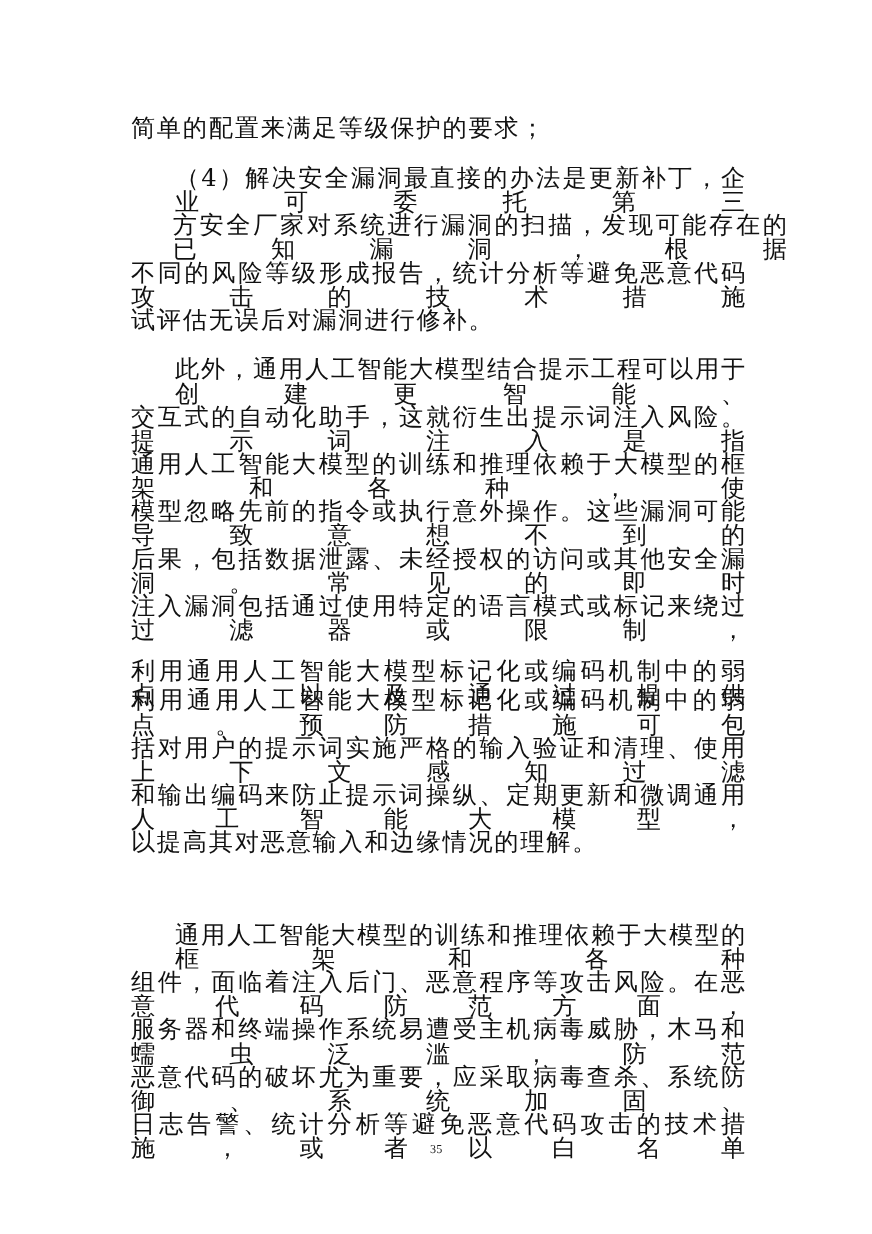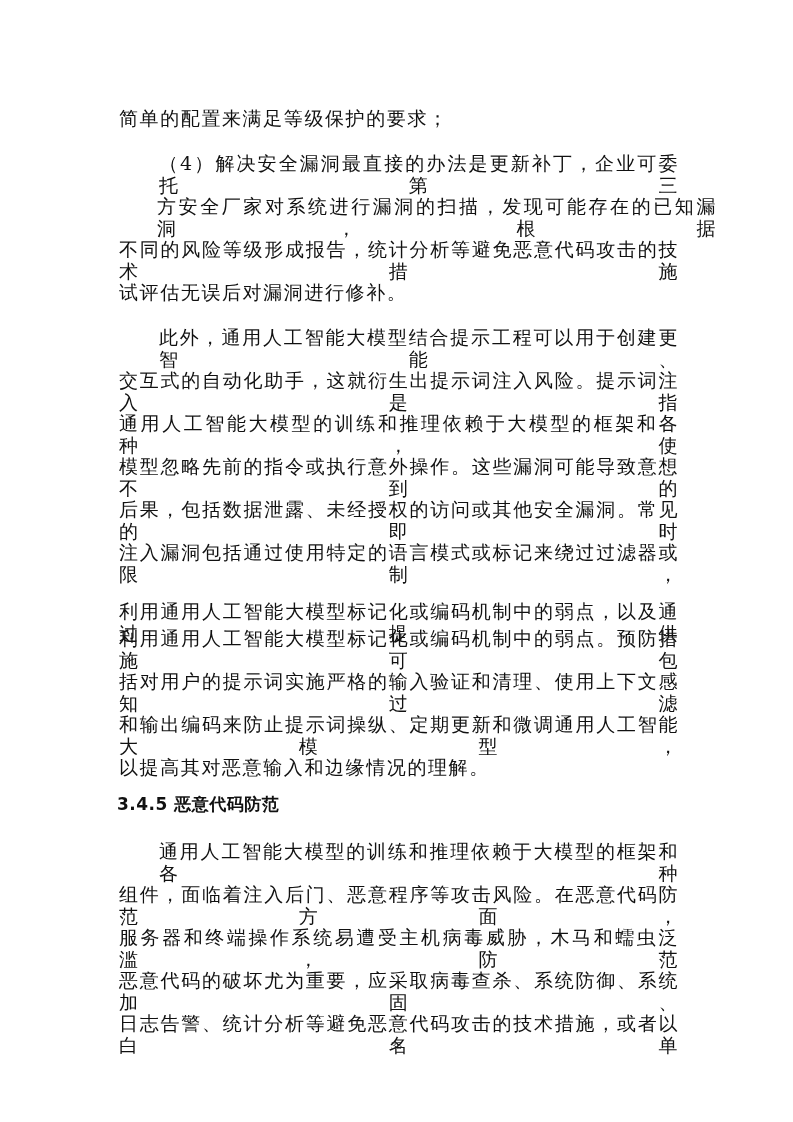--- a/index.html
+++ b/index.html
@@ -18,21 +18,21 @@
     .page {
       position: absolute;
       left: 0; top: 0;
       width: 793px;
       height: 1122px;
     }
     .line {
       position: absolute;
       left: 119px;
       width: 560px;
-      font-size: 19px;
+      font-size: 22px;
       line-height: 22px;
       white-space: nowrap;
       letter-spacing: 1.6px;
     }
     .line.justify {
       text-align: justify;
       text-align-last: justify;
       white-space: normal;
     }
     .heading {
@@ -71,21 +71,20 @@
     <div class="line justify" style="top: 455px;">模型忽略先前的指令或执行意外操作。这些漏洞可能导致意想不到的</div>
     <div class="line justify" style="top: 498px;">后果，包括数据泄露、未经授权的访问或其他安全漏洞。常见的即时</div>
     <div class="line justify" style="top: 541px;">注入漏洞包括通过使用特定的语言模式或标记来绕过过滤器或限制，</div>
     <div class="line justify" style="top: 600px;">利用通用人工智能大模型标记化或编码机制中的弱点，以及通过提供</div>
     <div class="line justify" style="top: 627px;">利用通用人工智能大模型标记化或编码机制中的弱点。预防措施可包</div>
     <div class="line justify" style="top: 670px;">括对用户的提示词实施严格的输入验证和清理、使用上下文感知过滤</div>
     <div class="line justify" style="top: 713px;">和输出编码来防止提示词操纵、定期更新和微调通用人工智能大模型，</div>
     <div class="line" style="top: 756px;">以提高其对恶意输入和边缘情况的理解。</div>
   </div>
 
-  <div class="heading" style="top: 793px;">3.4.5 恶意代码防范</div>
 
   <div>
     <div class="line justify" style="top: 840px; left: 159px; width: 520px;">通用人工智能大模型的训练和推理依赖于大模型的框架和各种</div>
     <div class="line justify" style="top: 883px;">组件，面临着注入后门、恶意程序等攻击风险。在恶意代码防范方面，</div>
     <div class="line justify" style="top: 926px;">服务器和终端操作系统易遭受主机病毒威胁，木马和蠕虫泛滥，防范</div>
     <div class="line justify" style="top: 969px;">恶意代码的破坏尤为重要，应采取病毒查杀、系统防御、系统加固、</div>
     <div class="line justify" style="top: 1012px;">日志告警、统计分析等避免恶意代码攻击的技术措施，或者以白名单</div>
   </div>
 
   <div class="page-number">35</div>

